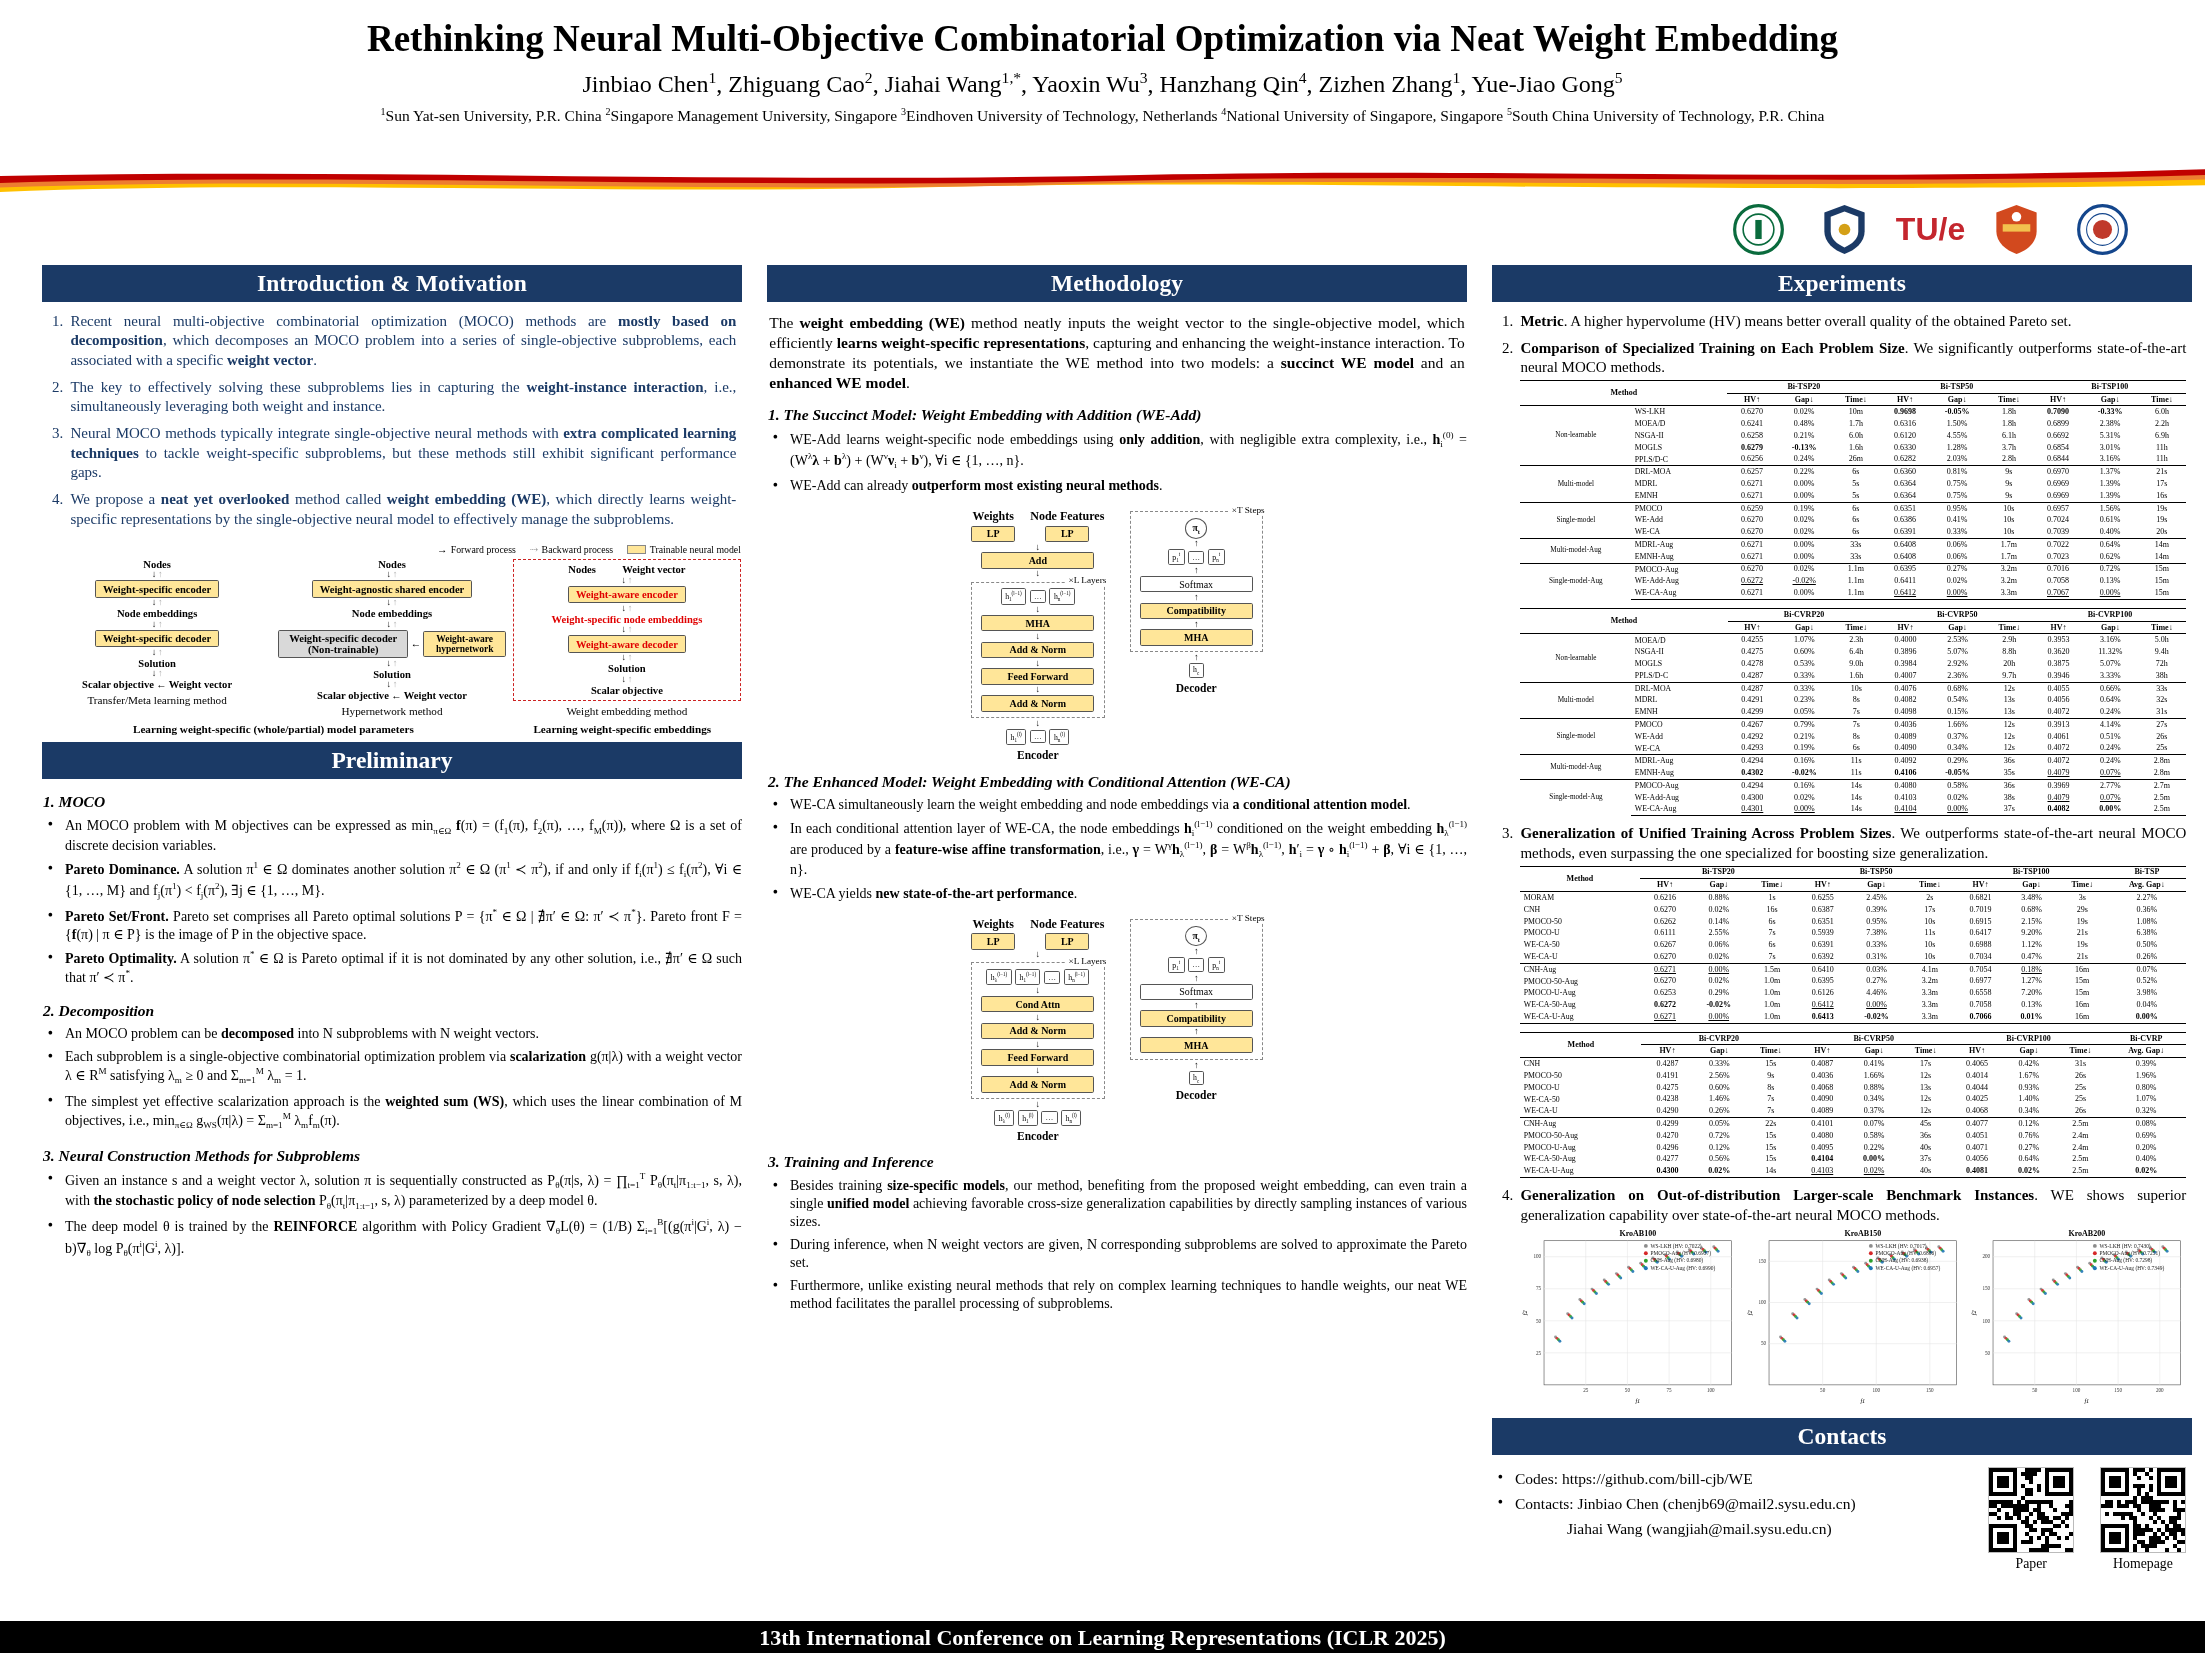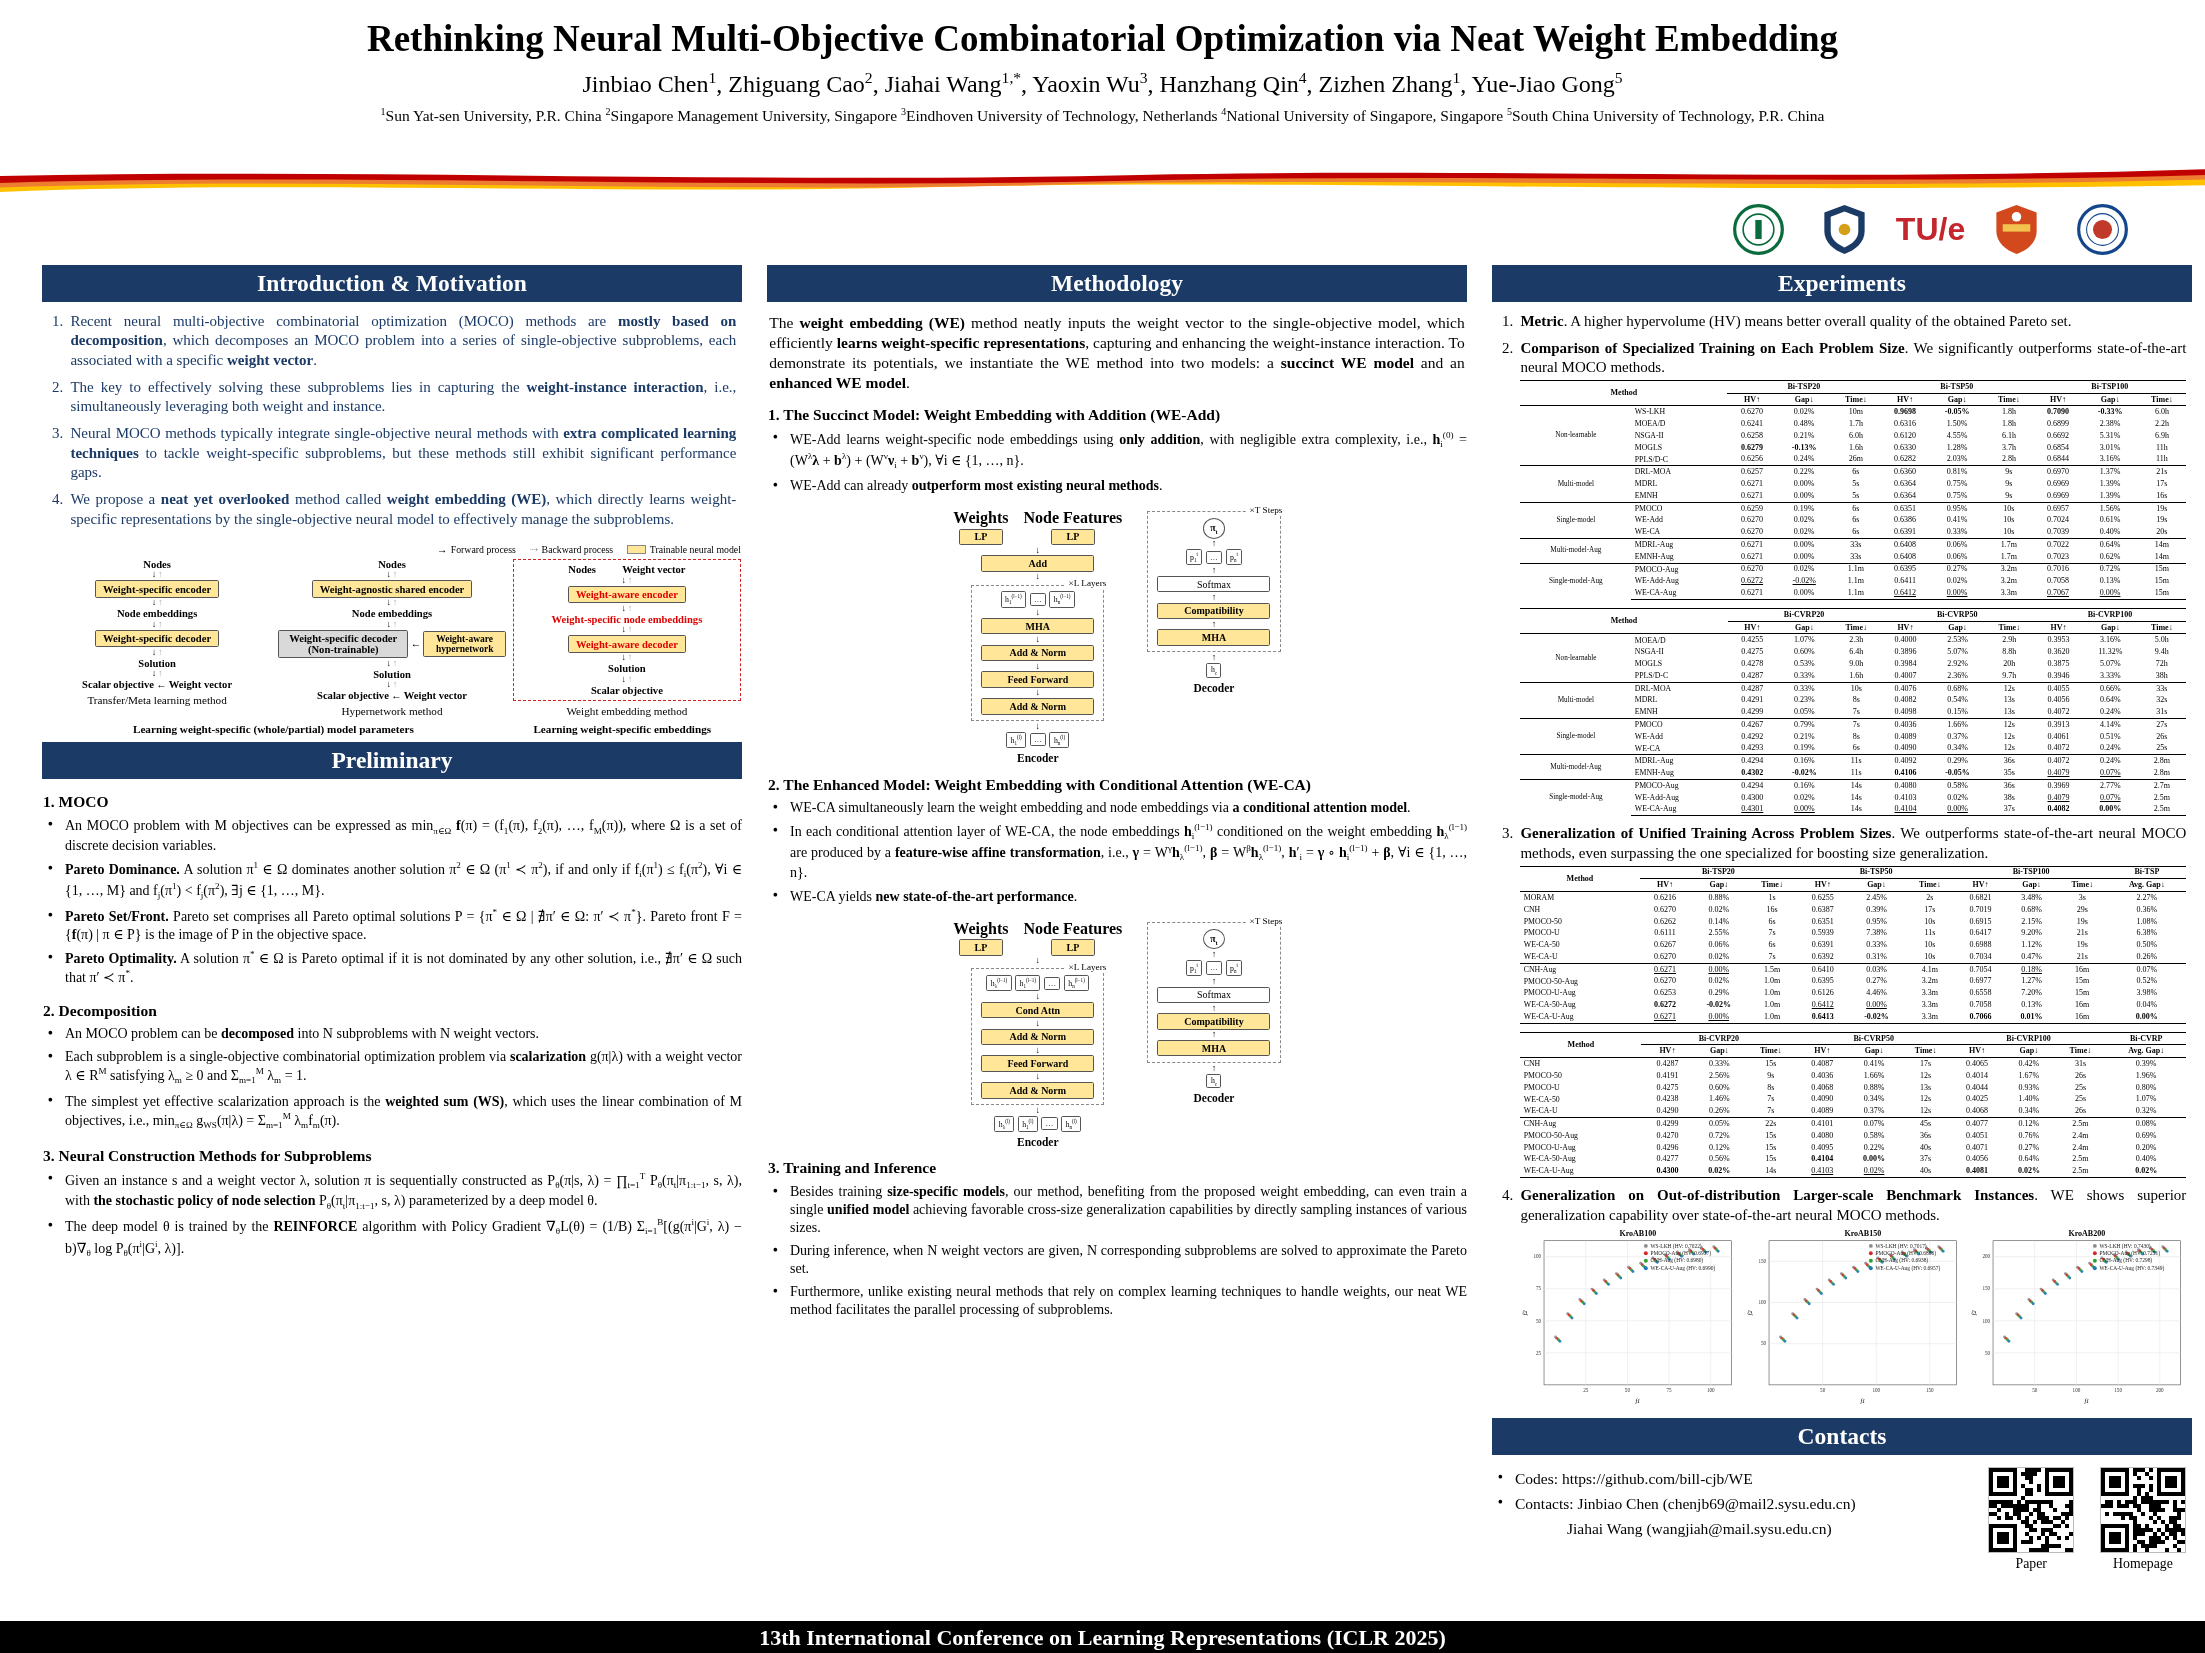--- a/index.html
+++ b/index.html
@@ -29,21 +29,21 @@
 
 ol.num-list{margin:0 5.7px 4.6px 25px;}
 ol.num-list>li{font-size:15px;line-height:1.3;text-align:justify;margin-bottom:7.5px;padding-left:3.4px;}
 .col1 ol.num-list>li{color:#1b3a66;}
 .col3 ol.num-list>li{color:#000;}
 
 
 ul.bullets{list-style:none;margin:2.3px 0 5.7px 0;}
 ul.bullets>li{position:relative;padding-left:23px;font-size:14px;line-height:1.28;text-align:justify;margin-bottom:5.2px;}
 ul.bullets>li::before{content:"●";position:absolute;left:5.7px;top:1.7px;font-size:8.6px;}
-.sub-head{font-size:15.5px;font-weight:bold;margin:4.6px 1.1px 3.4px 1.1px;}
+.sub-head{font-size:15.5px;font-weight:bold;margin:4.6px 1.1px 3.4px 1.1px;font-style:italic;}
 .indent-line{font-size:15.5px;margin:1.1px 0 0 75px;}
 p.para{font-size:15.5px;line-height:1.3;text-align:justify;margin:1.1px 2.3px 8px 2.3px;}
 
 
 .fig{margin:2.3px 1.1px 6.9px 1.1px;}
 .fig-legend{display:flex;justify-content:flex-end;gap:13.8px;font-size:9.8px;margin-bottom:3.4px;align-items:center;}
 .lg-item{display:flex;align-items:center;gap:3.4px;}
 .lg-arrow{font-size:10.3px;}
 .lg-arrow.dashed{color:#999;}
 .lg-swatch{display:inline-block;width:19.5px;height:9.2px;background:#ffe699;border:0.6px solid #888;}
@@ -62,21 +62,21 @@
 .fl-caption{font-weight:normal;font-size:11.2px;margin-top:4px;text-align:center;}
 .fl-row{display:flex;align-items:center;justify-content:center;}
 .toprow{display:flex;gap:26.4px;justify-content:center;}
 .fig-bottom{display:flex;margin-top:5.7px;font-weight:bold;font-size:11.2px;text-align:center;}
 .fig-bottom .fb-l{width:66%;padding:0 11.5px;}
 .fig-bottom .fb-r{width:34%;padding:0 5.7px;}
 
 
 .arch{display:flex;gap:25px;justify-content:center;margin:3.4px 0 6.9px 0;}
 .arch-col{display:flex;flex-direction:column;align-items:center;}
-.arch-lbl{font-size:16px;font-weight:bold;text-align:center;margin-bottom:1.7px;}
+.arch-lbl{font-size:12px;font-weight:bold;text-align:center;margin-bottom:1.7px;}
 .inrow{display:flex;gap:15px;}
 .invert{display:flex;flex-direction:column;align-items:center;}
 .bx{border:0.9px solid #555;background:#fff;font-size:10px;text-align:center;padding:1.7px 5.7px;border-radius:1.7px;}
 .bx.yel{background:#ffe699;font-weight:bold;}
 .bx.lpbx{width:44px;}
 .bx.wideb{width:113px;}
 .bx.tiny{font-size:7.8px;padding:1.1px 3.4px;}
 .hrow{display:flex;gap:3.4px;align-items:center;}
 .layers{border:1.1px dashed #888;padding:5.7px 9.2px;position:relative;display:flex;flex-direction:column;align-items:center;margin-top:2.3px;}
 .layers-tag{position:absolute;right:-5.7px;top:-7.5px;font-size:9.2px;background:#fff;padding:0 2.9px;}

